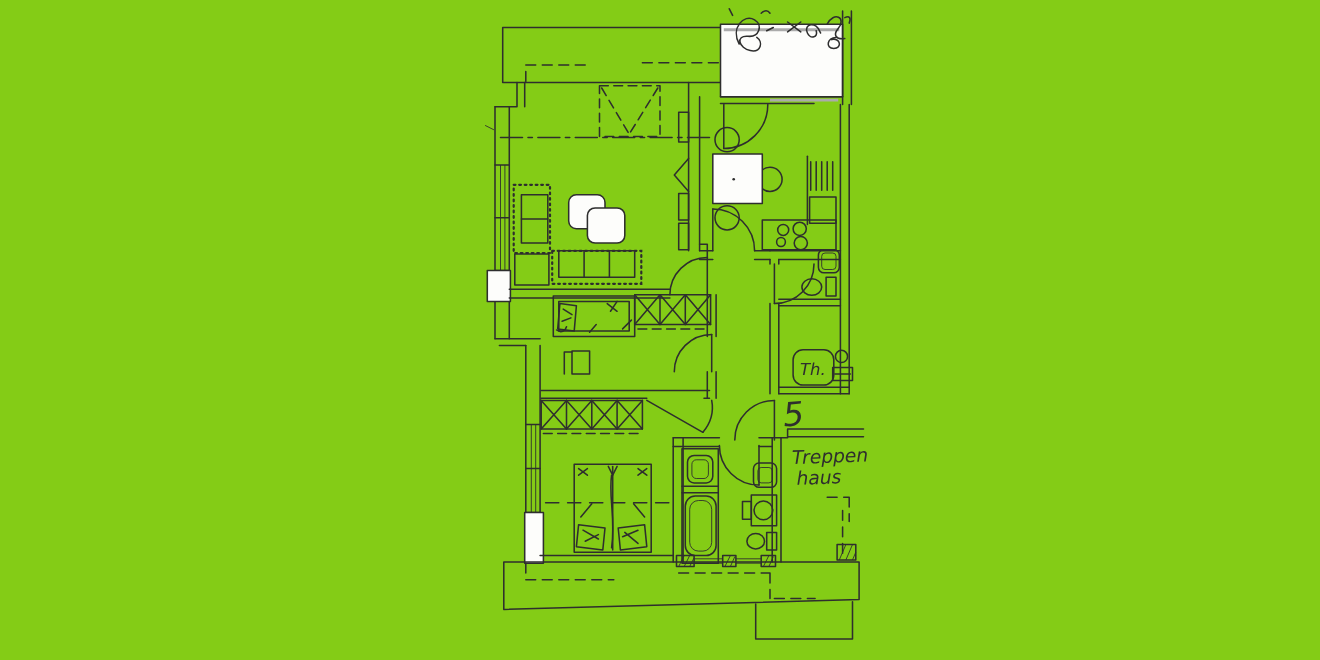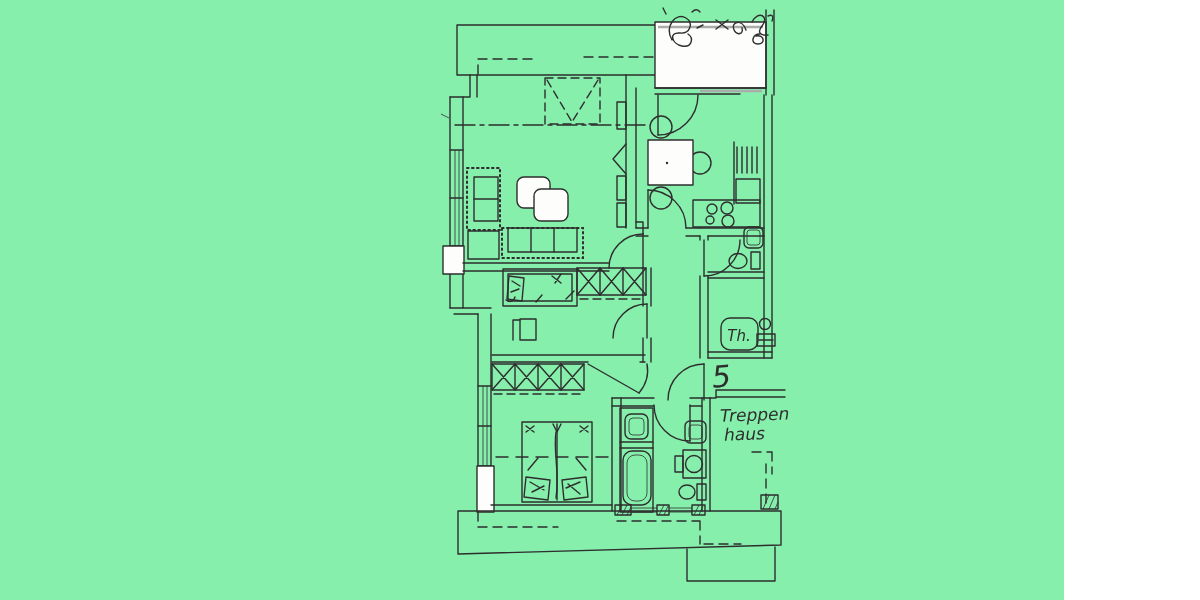--- a/index.html
+++ b/index.html
@@ -1,16 +1,16 @@
 <!DOCTYPE html>
 <html><head>
 <meta charset="utf-8">
 <style>
   html,body{margin:0;padding:0;background:#fff;}
-  .stage{position:relative;width:1064px;height:600px;background:#86efac;overflow:hidden;}
+  .stage{position:relative;width:1200px;height:600px;background:#84cc16;overflow:hidden;}
   svg{display:block}
   .w{fill:none;stroke:#2e2e2e;stroke-width:1.4;stroke-linecap:round;stroke-linejoin:round}
   .wf{fill:#fdfdfb;stroke:#2e2e2e;stroke-width:1.4;stroke-linejoin:round}
   .thin{fill:none;stroke:#2e2e2e;stroke-width:.8}
   .dash{stroke-dasharray:9 6}
   .dash2{stroke-dasharray:8 5}
   .ldash{stroke-dasharray:12 8}
   .dashdot{stroke-dasharray:20 5 4 5}
   .dot{fill:none;stroke:#2e2e2e;stroke-width:2;stroke-dasharray:1.6 3.4;stroke-linecap:round}
   .shade{fill:none;stroke:#ababab;stroke-width:2.6}

